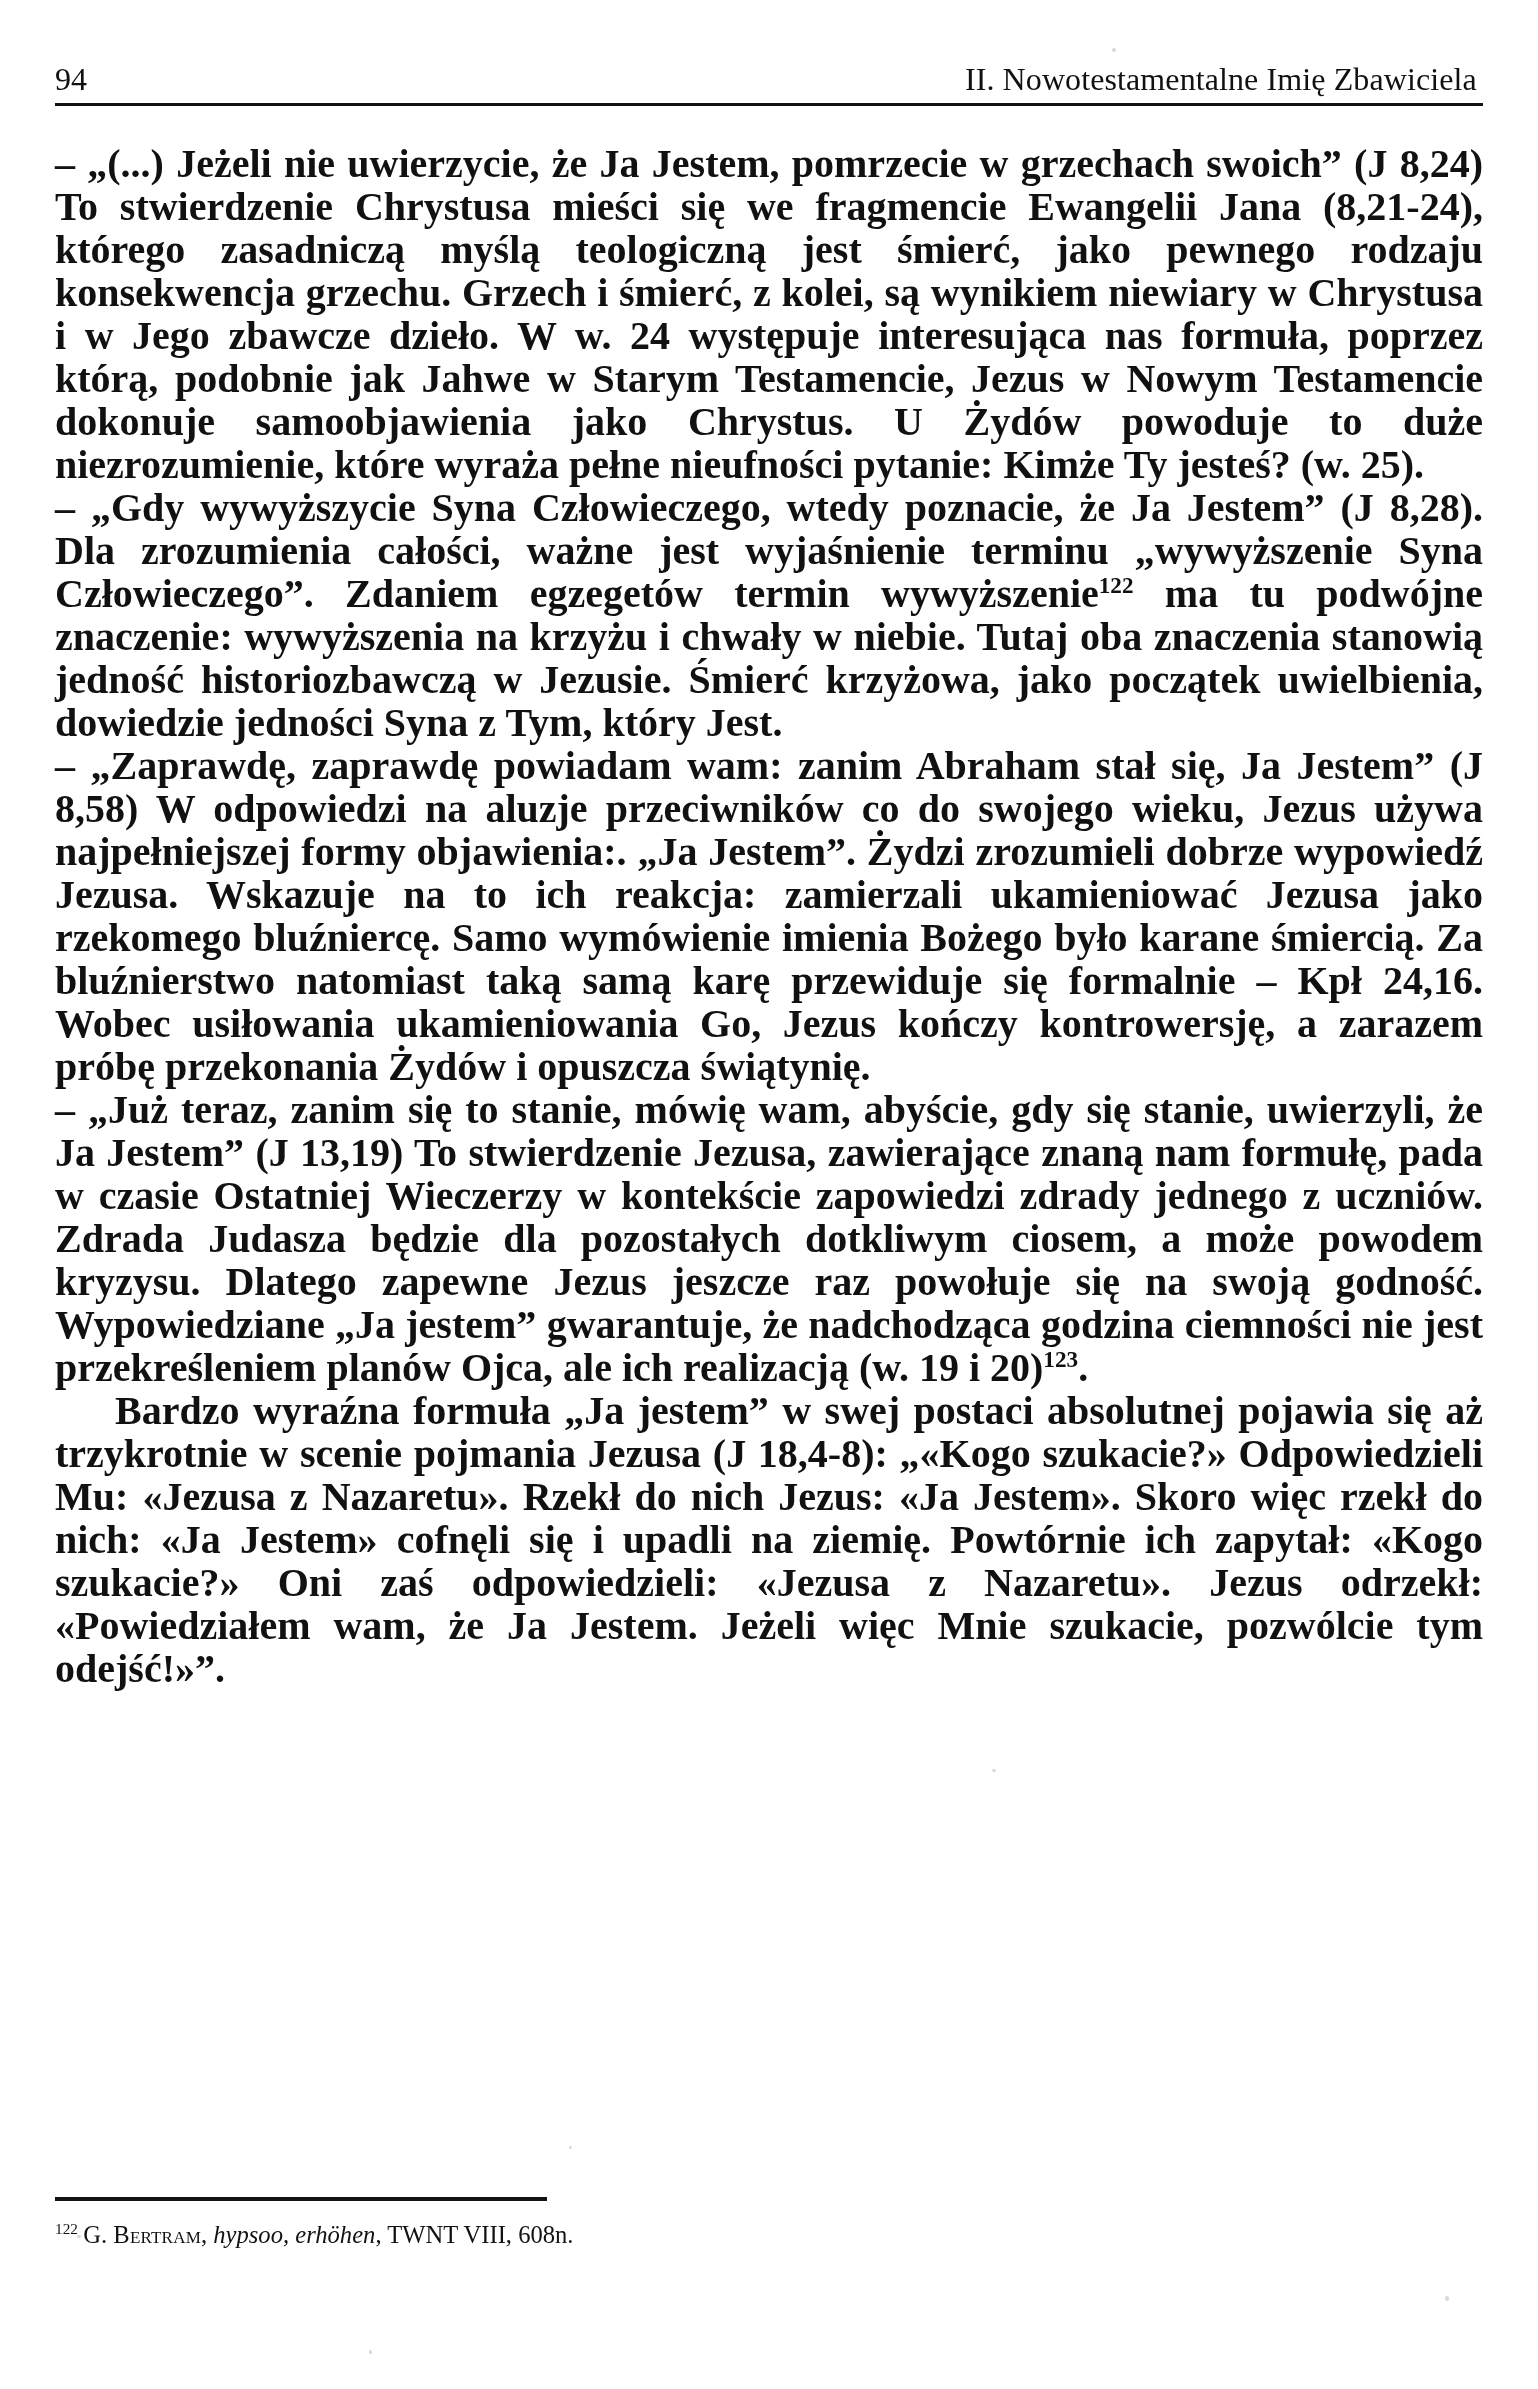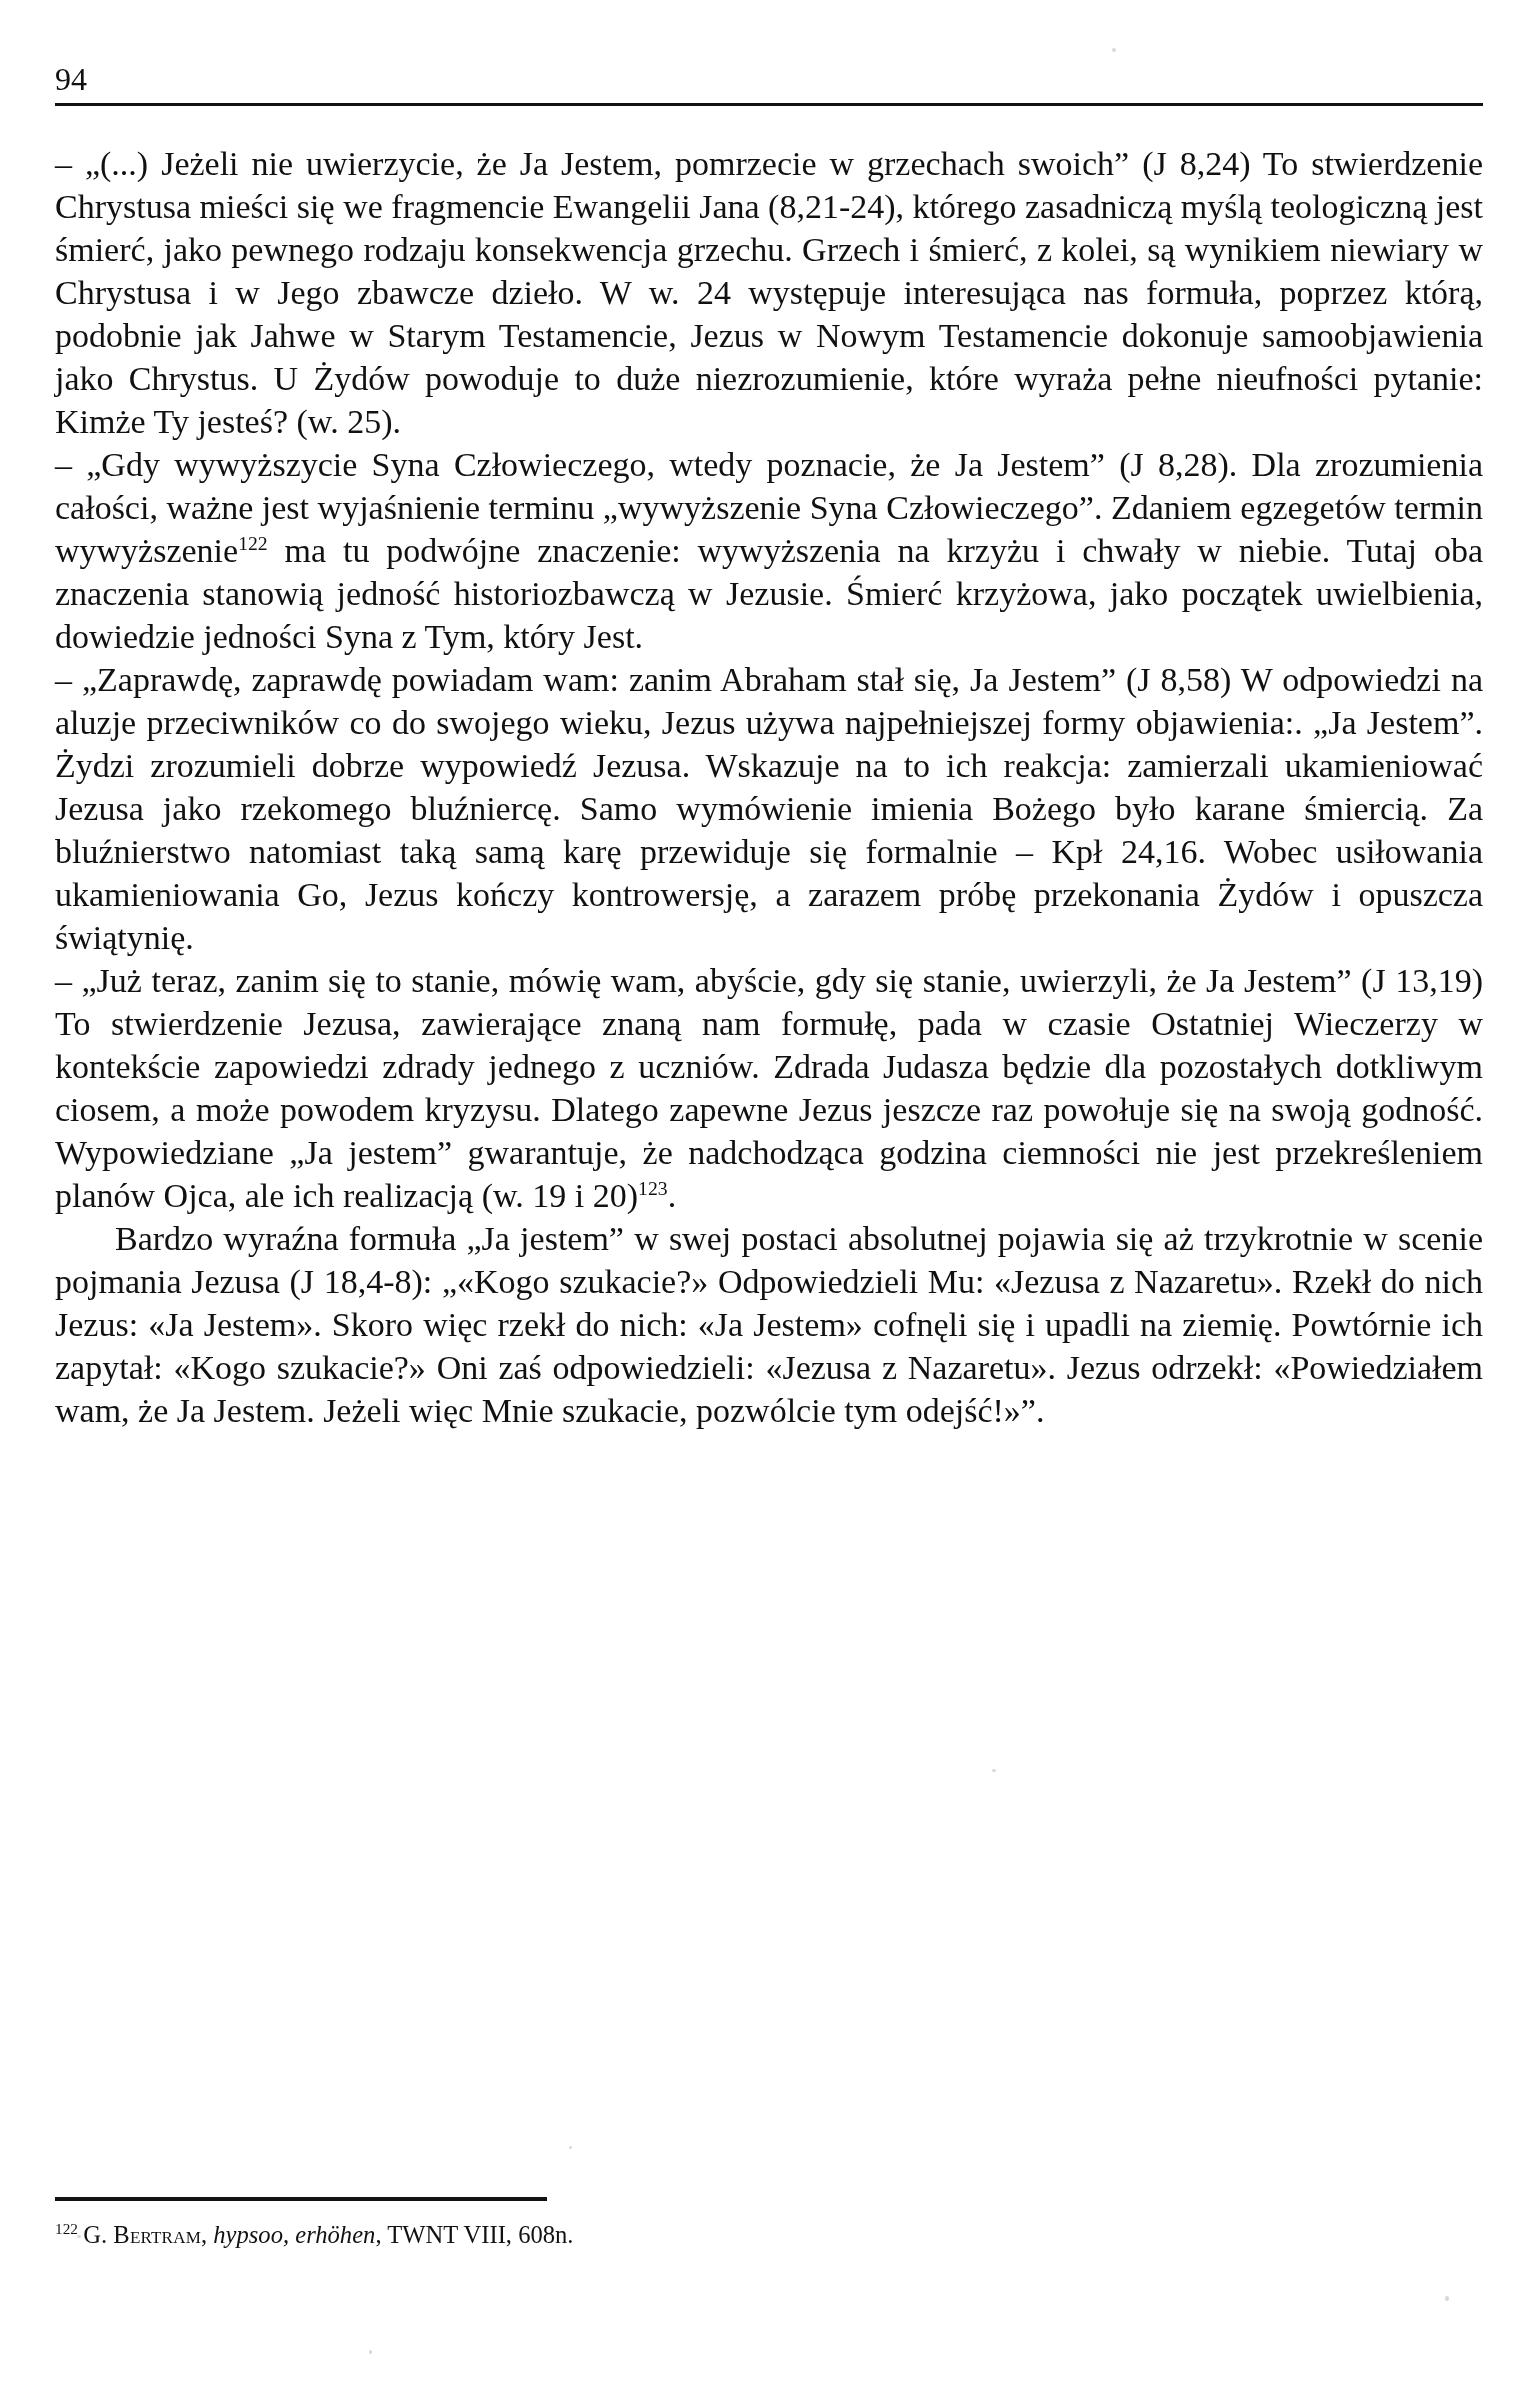--- a/index.html
+++ b/index.html
@@ -48,25 +48,26 @@
     width: 1428px;
     height: 3.1px;
     background: #121212;
   }
   
   .textblock {
     position: absolute;
     left: 55px;
     top: 142px;
     width: 1428px;
-    font-size: 34px;
+    font-size: 40px;
     line-height: 43px;
     text-align: justify;
     text-justify: inter-word;
     hyphens: manual;
+    font-weight: bold;
   }
   .textblock p {
     margin: 0;
     text-indent: 0;
   }
   .textblock p.indented {
     text-indent: 60px;
   }
   sup.fn {
     font-size: 0.58em;
@@ -114,20 +115,21 @@
     opacity: 0.55;
   }
 </style>
 </head>
 <body>
 
 <div class="page">
 
   <div class="header">
     <span class="folio">94</span>
+    <span class="runhead">II. Nowotestamentalne Imię Zbawiciela</span>
   </div>
   <div class="header-rule"></div>
 
   <div class="textblock">
 
     <p>– „(...) Jeżeli nie uwierzycie, że Ja Jestem, pomrzecie w grzechach swoich” (J 8,24) To stwierdzenie Chrystusa mieści się we fragmencie Ewangelii Jana (8,21-24), którego zasadniczą myślą teologiczną jest śmierć, jako pewnego rodzaju konsekwencja grzechu. Grzech i śmierć, z kolei, są wynikiem niewiary w Chrystusa i w Jego zbawcze dzieło. W w. 24 występuje interesująca nas formuła, poprzez którą, podobnie jak Jahwe w Starym Testamencie, Jezus w Nowym Testamencie dokonuje samoobjawienia jako Chrystus. U Żydów powoduje to duże niezrozumienie, które wyraża pełne nieufności pytanie: Kimże Ty jesteś? (w. 25).</p>
 
     <p><span>– „Gdy wywyższycie Syna Człowieczego, wtedy poznacie, że Ja Jestem” (J 8,28). Dla zrozumienia całości, ważne jest wyjaśnienie terminu „wywyższenie Syna Człowieczego”. Zdaniem egzegetów termin wywyższenie</span><sup class="fn">122</sup><span> ma tu podwójne znaczenie: wywyższenia na krzyżu i chwały w niebie. Tutaj oba znaczenia stanowią jedność  historiozbawczą w Jezusie. Śmierć krzyżowa, jako początek uwielbienia, dowiedzie jedności Syna z Tym, który Jest.</span></p>
 
     <p>– „Zaprawdę, zaprawdę powiadam wam: zanim Abraham stał się, Ja Jestem” (J 8,58) W odpowiedzi na aluzje przeciwników co do swojego wieku, Jezus używa najpełniejszej formy objawienia:. „Ja Jestem”. Żydzi zrozumieli dobrze wypowiedź Jezusa. Wskazuje na to ich reakcja: zamierzali ukamieniować Jezusa jako rzekomego bluźniercę. Samo wymówienie imienia Bożego było karane śmiercią. Za bluźnierstwo natomiast taką samą karę przewiduje się formalnie – Kpł 24,16. Wobec usiłowania ukamieniowania Go, Jezus kończy kontrowersję, a zarazem próbę przekonania Żydów i opuszcza świątynię.</p>

